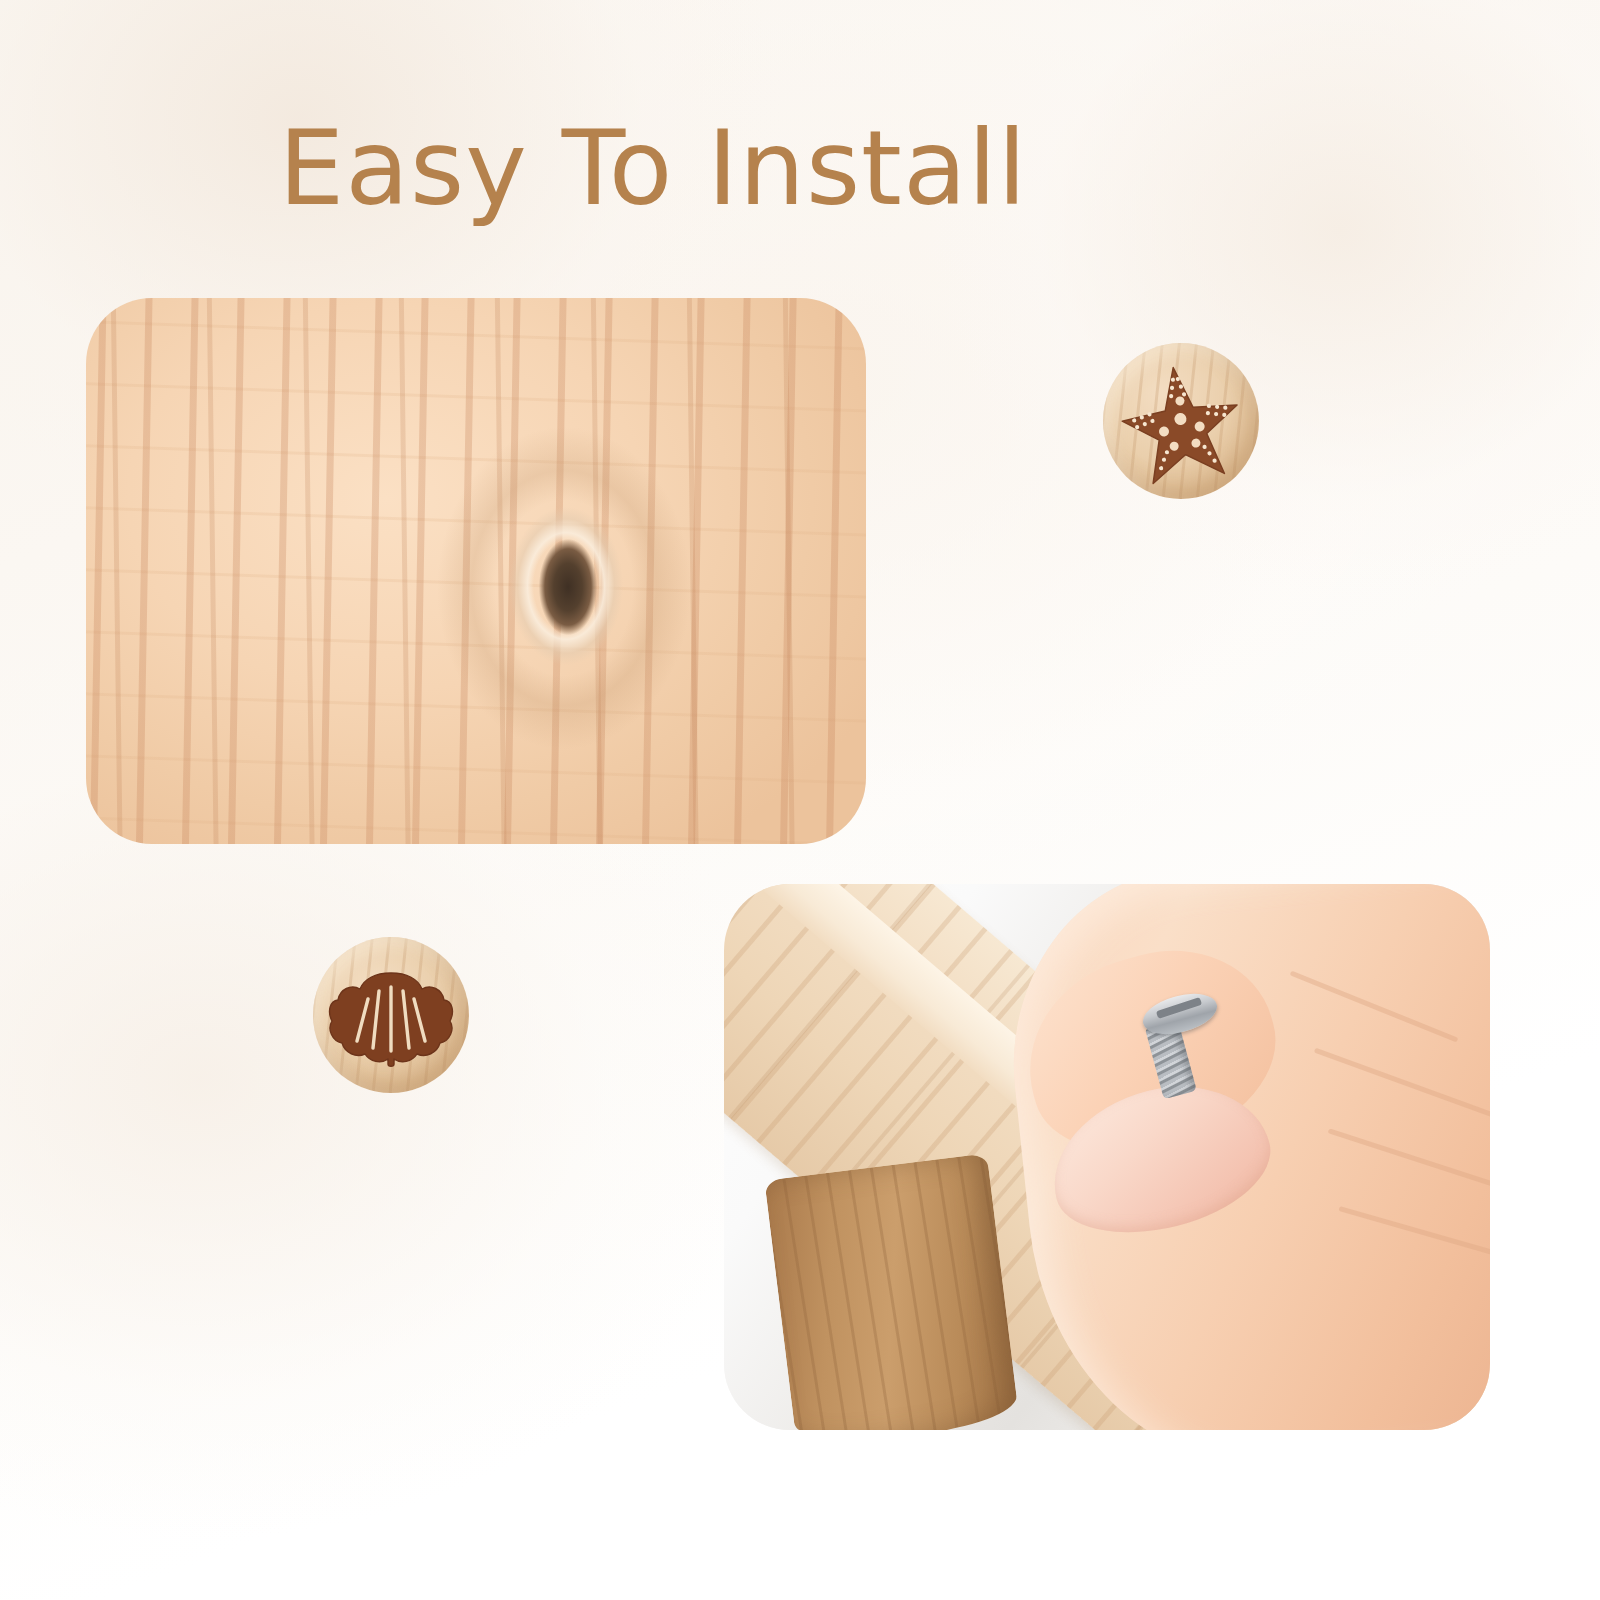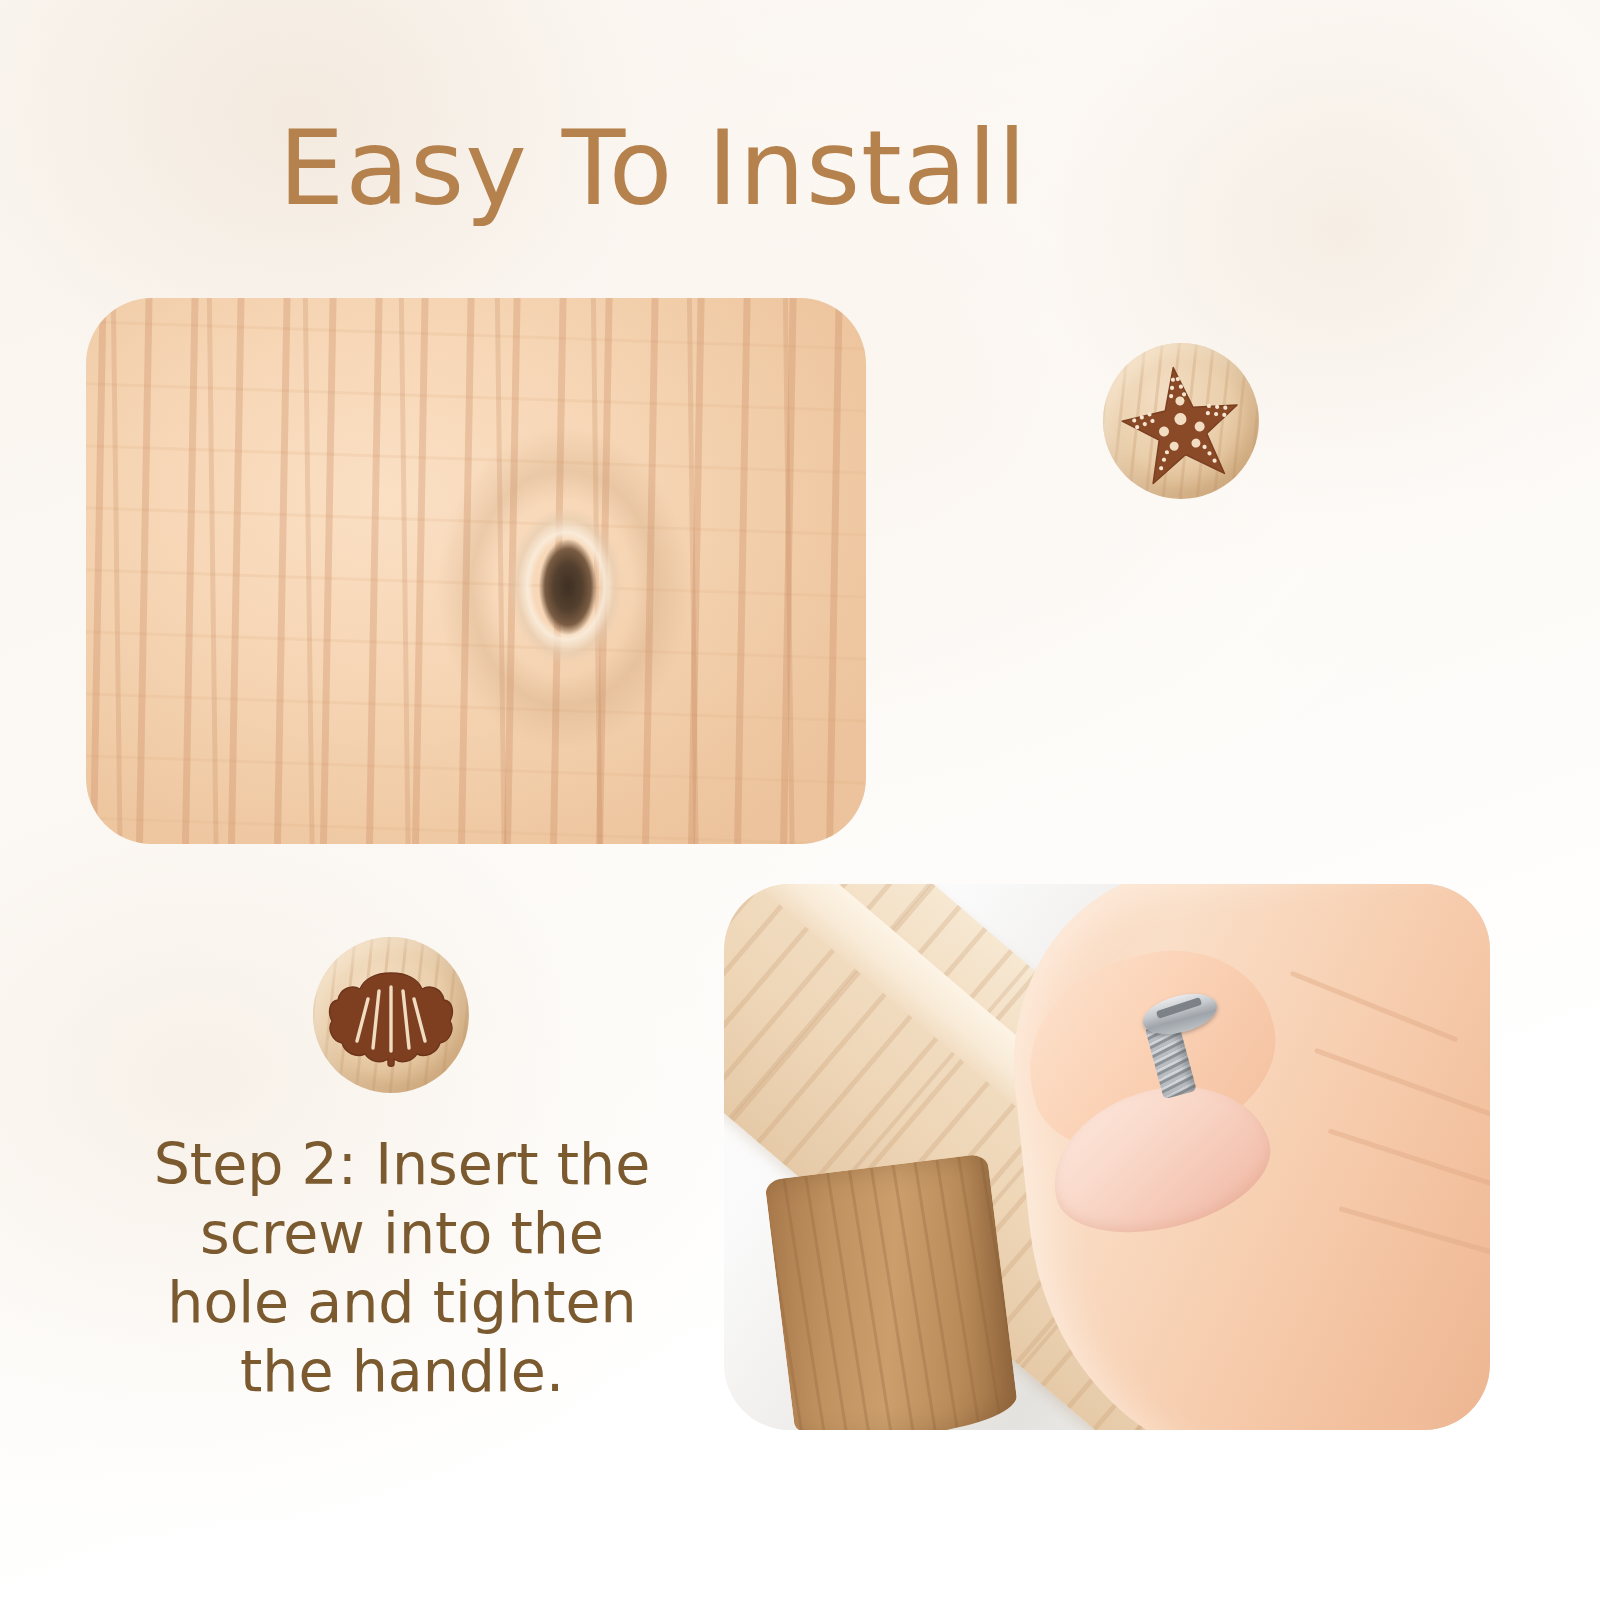--- a/index.html
+++ b/index.html
@@ -360,21 +360,20 @@
           <line x1="0" y1="-30" x2="0" y2="34"></line>
           <line x1="-12" y1="-26" x2="-18" y2="31"></line>
           <line x1="12" y1="-26" x2="18" y2="31"></line>
           <line x1="-23" y1="-18" x2="-34" y2="24"></line>
           <line x1="23" y1="-18" x2="34" y2="24"></line>
         </g>
       </g>
     </svg>
   </div>
 
-  <div class="step-caption" id="step-2-caption">Step 2: Insert the screw into the hole and tighten the handle.</div>
 
   <div class="photo-card" id="photo-screw-insert">
     <div class="ps-bg"></div>
     <div class="ps-board"></div>
     <div class="ps-board-edge"></div>
     <div class="ps-knob"></div>
     <div class="ps-hand"></div>
     <div class="ps-finger-1"></div>
     <div class="ps-nail"></div>
     <div class="ps-crease" style="left:560px; top:120px; width:180px; height:5px; transform:rotate(22deg);"></div>

